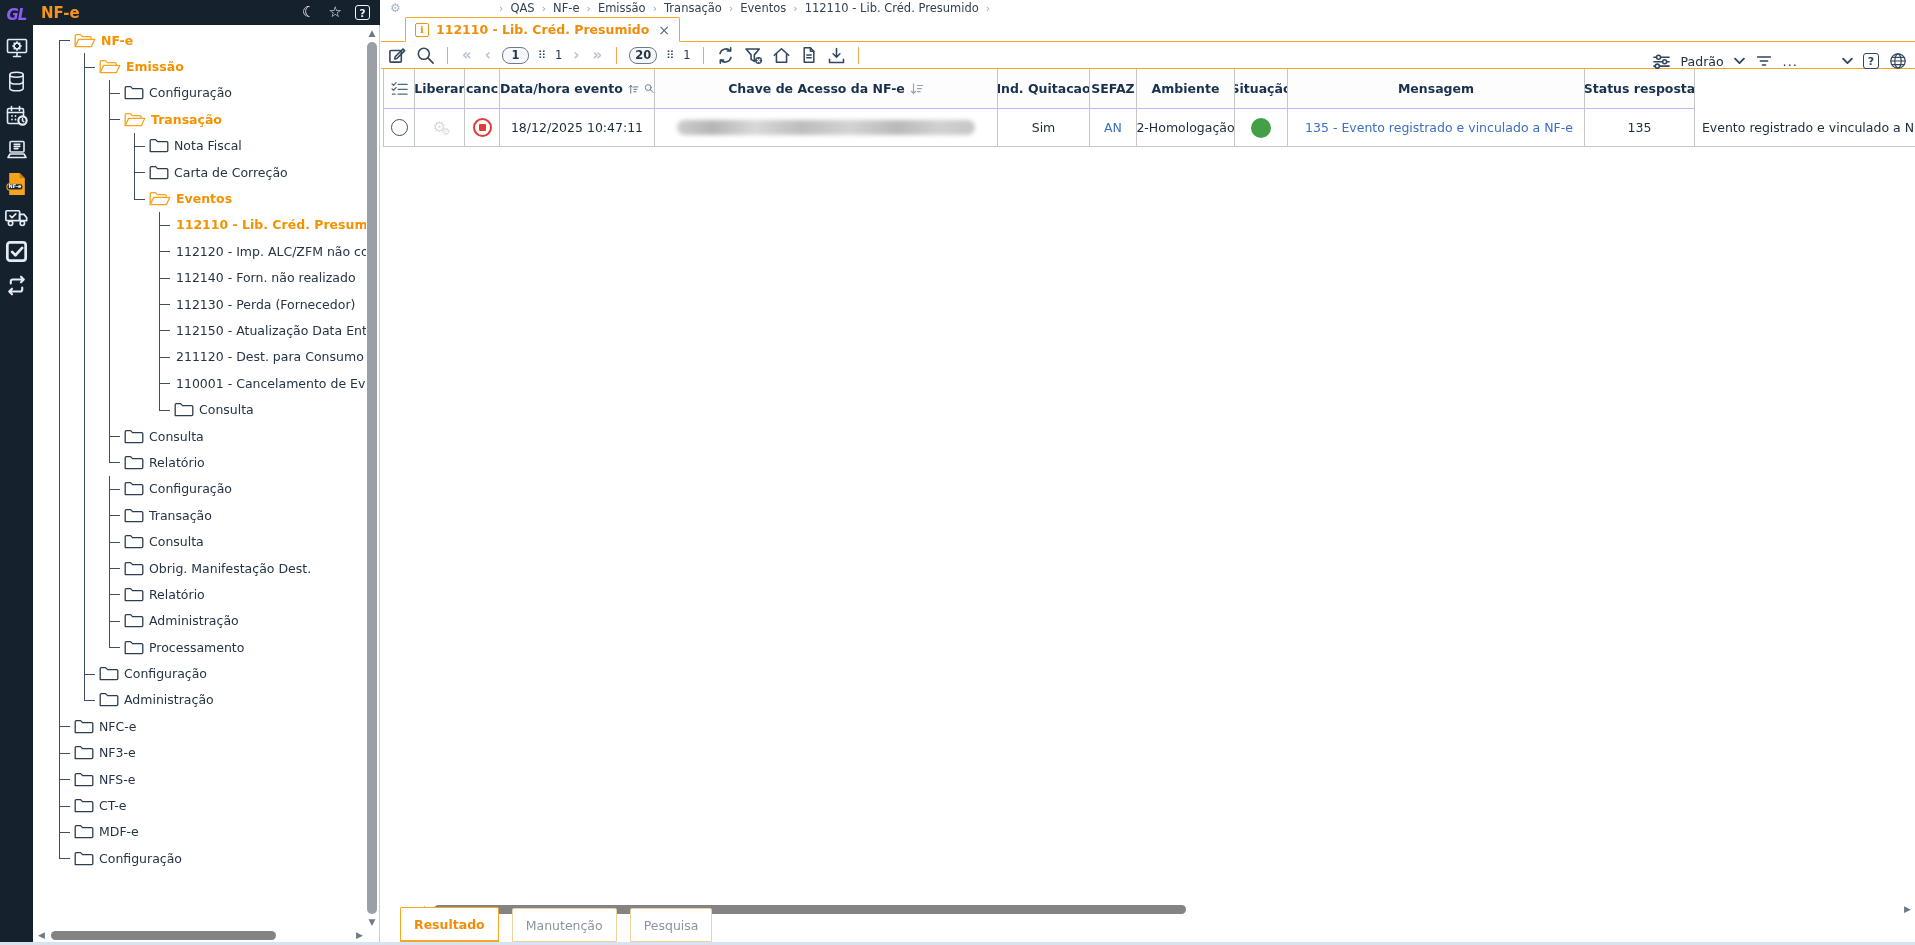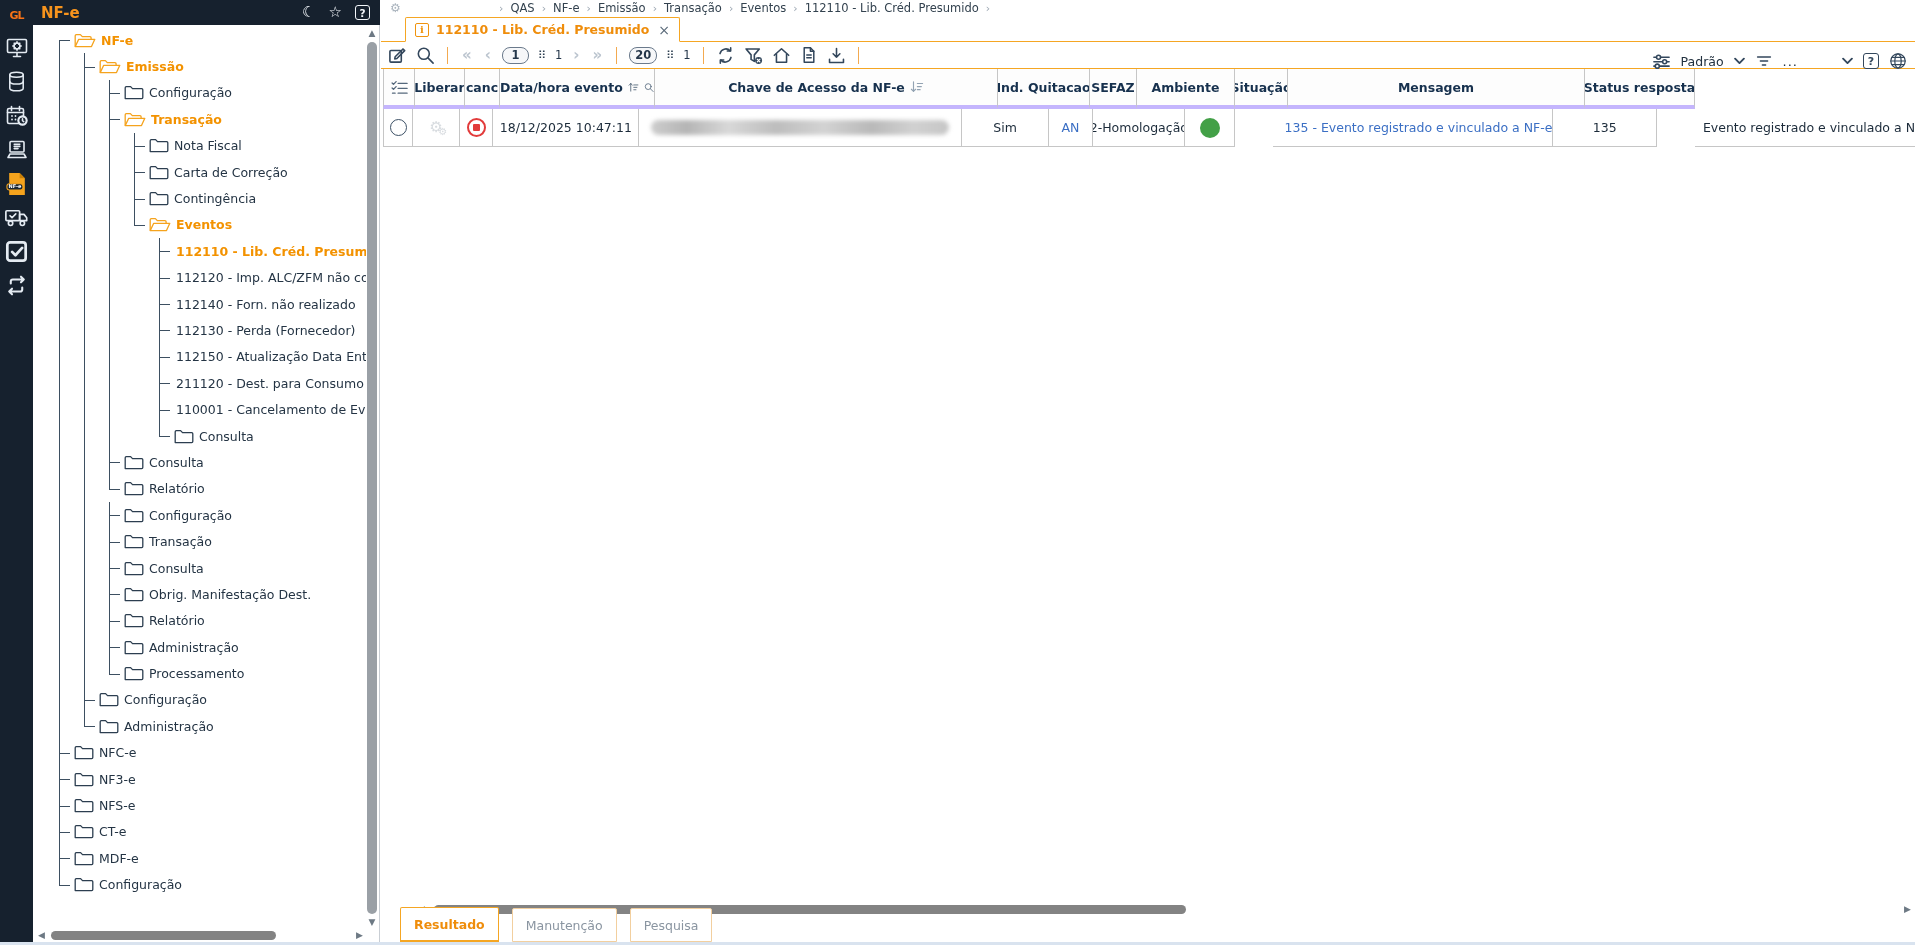--- a/index.html
+++ b/index.html
@@ -3,21 +3,21 @@
 <meta charset="utf-8">
 <style>
   * { margin:0; padding:0; box-sizing:border-box; }
   html,body { width:1915px; height:945px; overflow:hidden; background:#fff;
     font-family:"DejaVu Sans","Liberation Sans",sans-serif; }
   .page { position:relative; width:1915px; height:945px; }
 
   
   .rail { position:absolute; left:0; top:0; width:33px; height:945px; background:#16212e;
     display:flex; flex-direction:column; align-items:center; padding-top:4px; gap:9px; z-index:6; }
-  .rail .logo { color:#f97316; font-weight:700; font-size:11px; letter-spacing:-1px; height:22px; display:flex; align-items:center;}
+  .rail .logo { color:#8b5cf6; font-weight:700; font-style:italic; font-size:15px; letter-spacing:-1px; height:22px; display:flex; align-items:center;}
   .rail .ric { width:25px; height:25px; display:flex; align-items:center; justify-content:center; }
   .rail svg { stroke:#e4ebf2; fill:none; stroke-width:1.6; stroke-linecap:round; stroke-linejoin:round; }
 
   
   .side-header { position:absolute; left:33px; top:0; width:347px; height:25px; background:#16212e;
     display:flex; align-items:center; padding:0 10px 0 8px; z-index:5; }
   .side-title { color:#f7941d; font-weight:700; font-size:15px; flex:1; }
   .hico { color:#f2f6fa; font-size:15px; margin-left:13px; line-height:1; }
   .help-box { width:15px; height:15px; border:1.5px solid #f2f6fa; border-radius:3px; color:#f2f6fa;
     font-size:10.5px; font-weight:700; display:flex; align-items:center; justify-content:center; margin-left:13px; }
@@ -79,29 +79,29 @@
   .more-lbl { font-size:13px; color:#22313f; letter-spacing:1px; }
   .qbox { width:16px; height:16px; border:1.5px solid #33475c; border-radius:3px; color:#33475c; font-weight:700;
     font-size:11px; display:flex; align-items:center; justify-content:center; }
   .gap28 { width:24px; }
 
   
   .grid { position:absolute; left:2px; right:0; top:69px; }
   .grow { display:flex; }
   .gh, .gc { border-right:1px solid #c6c6c6; display:flex; align-items:center; justify-content:center;
     overflow:hidden; white-space:nowrap; }
-  .gh { height:40px; background:#fdfdfd; font-weight:700; font-size:12.5px; color:#17314e; gap:5px; border-bottom:4px solid #c4b5fd;}
+  .gh { height:40px; background:#fdfdfd; font-weight:700; font-size:12.5px; color:#17314e; gap:5px; border-bottom:1px solid #c4b5fd;}
   .gh:first-child, .gc:first-child { border-left:1px solid #c6c6c6; }
   .gc { height:38px; font-size:12.5px; color:#1c2b3a; border-bottom:1px solid #c6c6c6; background:#fff; }
   .c0{width:32px;} .c1{width:50px;} .c2{width:35px;} .c3{width:155px;} .c4{width:343px;}
   .c5{width:92px;} .c6{width:47px;} .c7{width:98px;} .c8{width:53px;} .c9{width:297px;}
   .c10{width:110px;} .c11{flex:1; min-width:220px; border-right:none;}
   .gh svg { stroke:#55687c; fill:none; stroke-width:1.3; stroke-linecap:round; stroke-linejoin:round; }
   .gh svg.lite { stroke:#93a3b3; }
-  .left-al { justify-content:flex-end; padding-left:6px;margin-left:38px; }
+  .left-al { justify-content:center; padding-left:6px; }
   .radio { width:17px; height:17px; border:1.5px solid #3d5166; border-radius:50%; background:#fff; cursor:pointer; }
   .gears { color:#d8dce0; font-size:15px; position:relative; line-height:1; }
   .gears .g2 { font-size:10px; position:absolute; left:9px; top:7px; }
   .stop-ic { width:19px; height:19px; border:2px solid #e23b3b; border-radius:50%; display:flex; align-items:center; justify-content:center; cursor:pointer; background:#fff;}
   .stop-ic::after { content:""; width:7px; height:7px; background:#e23b3b; border-radius:1px; }
   .blurred { width:298px; height:15px; border-radius:8px; filter:blur(2.2px);
     background:linear-gradient(90deg,#cdcdcd,#b5b5b5 12%,#d8d8d8 26%,#bdbdbd 42%,#d3d3d3 58%,#b9b9b9 74%,#d1d1d1 88%,#c6c6c6); }
   .link { color:#3b6fc4; cursor:pointer; }
   .dot-green { width:20px; height:20px; border-radius:50%; background:#43a047; }
 
@@ -258,32 +258,20 @@
           <span class="guide v"></span>
           <span class="guide v"></span>
           <span class="guide v"></span>
           <span class="guide conn tee"></span>
           <span class="ticon">
             <svg width="20" height="15" viewBox="0 0 20 15">
               <path d="M1.2 13.6V2.7q0-1.1 1.1-1.1h4.3l1.9 2h9.2q1.1 0 1.1 1.1v7.8q0 1.1-1.1 1.1z" fill="#fff" stroke="currentColor" stroke-width="1.3" stroke-linejoin="round"></path>
             </svg>
           </span>
           <span class="tlabel">Carta de Correção</span>
-        </div>
-        <div class="tree-row">
-          <span class="guide v"></span>
-          <span class="guide v"></span>
-          <span class="guide v"></span>
-          <span class="guide conn tee"></span>
-          <span class="ticon">
-            <svg width="20" height="15" viewBox="0 0 20 15">
-              <path d="M1.2 13.6V2.7q0-1.1 1.1-1.1h4.3l1.9 2h9.2q1.1 0 1.1 1.1v7.8q0 1.1-1.1 1.1z" fill="#fff" stroke="currentColor" stroke-width="1.3" stroke-linejoin="round"></path>
-            </svg>
-          </span>
-          <span class="tlabel">Contingência</span>
         </div>
         <div class="tree-row">
           <span class="guide v"></span>
           <span class="guide v"></span>
           <span class="guide v"></span>
           <span class="guide conn ell"></span>
           <span class="ticon orange">
             <svg width="22" height="15" viewBox="0 0 22 15">
               <path d="M1.2 13.6V2.7q0-1.1 1.1-1.1h4.1l1.9 2h7.7q1.1 0 1.1 1.1v1.5" fill="none" stroke="currentColor" stroke-width="1.3" stroke-linejoin="round"></path>
               <path d="M1.2 13.6L4.7 6.3h16.1l-3.3 7.3z" fill="#fff" stroke="currentColor" stroke-width="1.3" stroke-linejoin="round"></path>

